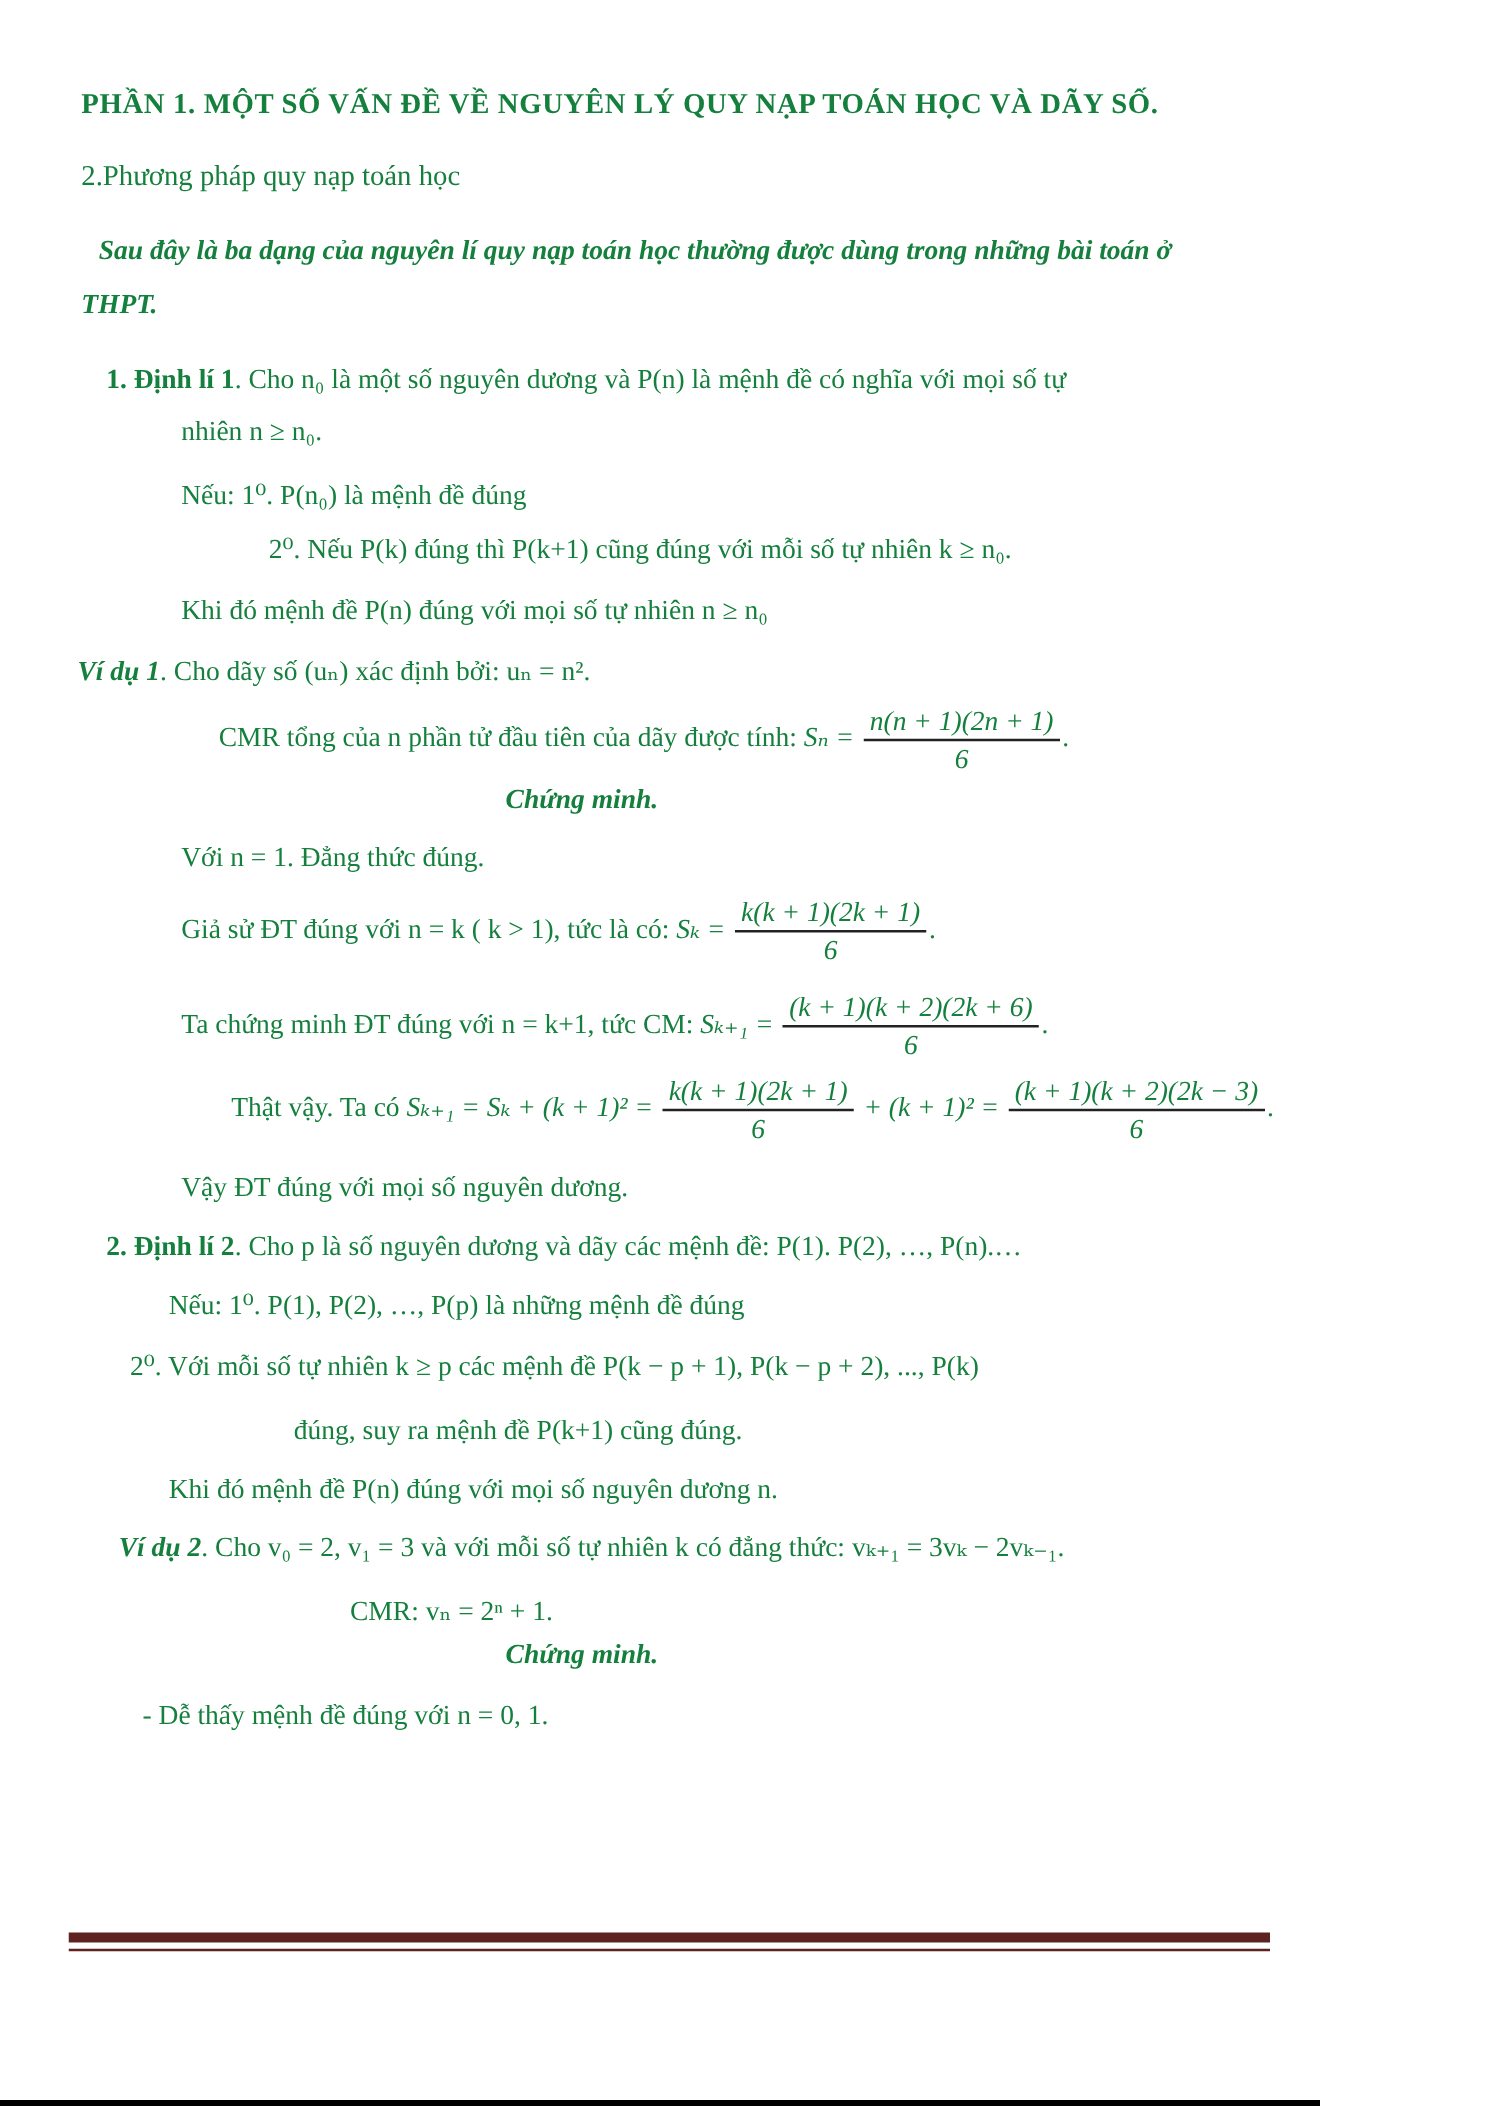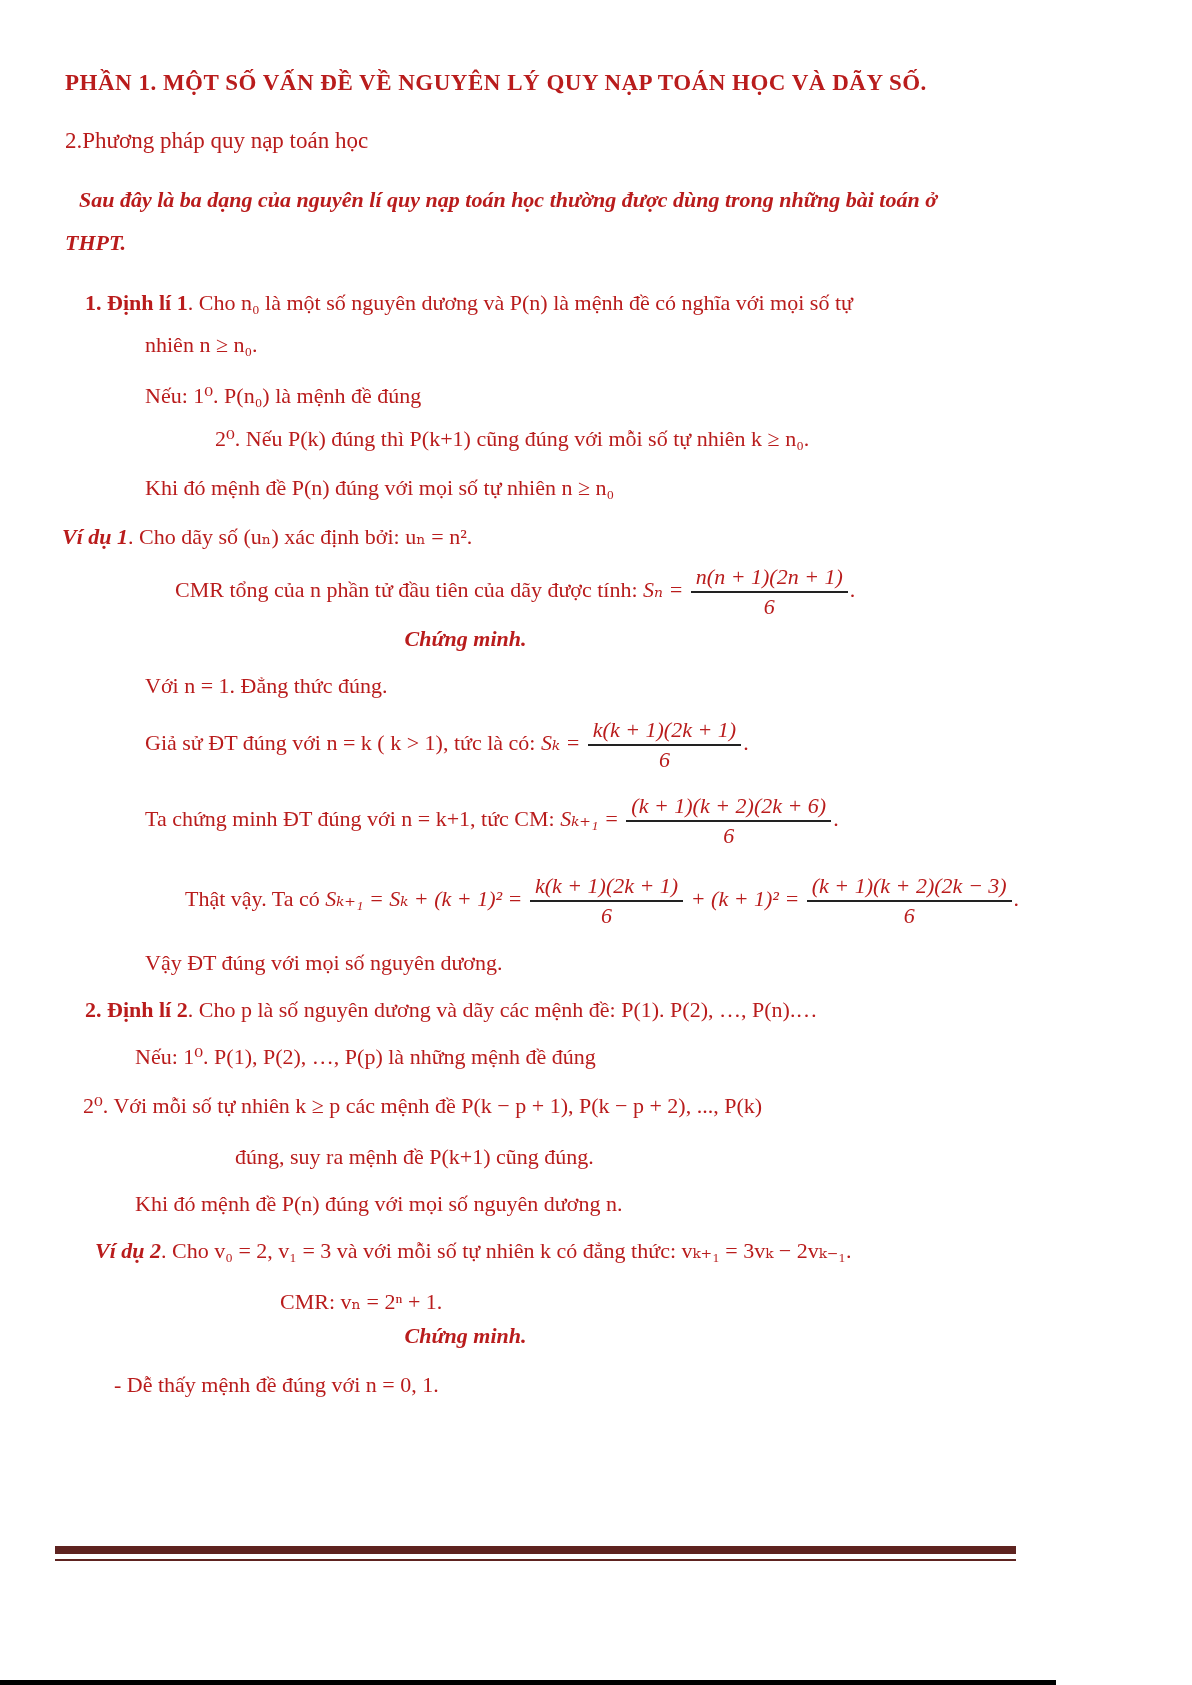--- a/index.html
+++ b/index.html
@@ -3,21 +3,21 @@
 <meta charset="utf-8">
 <style>
   html,body{margin:0;padding:0;background:#ffffff;}
   .page{
     position:relative;
     width:1056px;
     height:1685px;
     background:#ffffff;
     font-family:"Liberation Serif","DejaVu Serif","DejaVu Sans",serif;
     font-size:22px;
-    color:#b91c1c;
+    color:#15803d;
     overflow:hidden;
   }
   p{margin:0;padding:0;line-height:34px;}
   .title{
     margin:68px 60px 0 65px;
     font-size:23px;
     font-weight:bold;
     letter-spacing:0.5px;
     line-height:30px;
   }
@@ -32,25 +32,25 @@
   .thm1{margin:18px 165px 0 145px;text-indent:-60px;line-height:42px;}
   .neu1{margin:13px 0 0 145px;}
   .c2{margin:9px 0 0 215px;}
   .concl1{margin:15px 0 0 145px;}
   .vd1{margin:15px 0 0 62px;}
   .cmr1{margin:8px 0 0 175px;}
   .cm{margin:0 190px 0 65px;text-align:center;}
   .p1{margin:13px 0 0 145px;}
   .p2{margin:12px 0 0 145px;}
   .p3{margin:16px 0 0 145px;}
-  .p4{margin:20px 0 0 185px;}
+  .p4{margin:7px 0 0 185px;}
   .p5{margin:15px 0 0 145px;}
   .thm2{margin:13px 0 0 85px;}
   .neu2{margin:13px 0 0 135px;}
-  .c2b{margin:15px 0 0 83px;}
+  .c2b{margin:15px 0 0 104px;}
   .c2c{margin:17px 0 0 235px;}
   .concl2{margin:13px 0 0 135px;}
   .vd2{margin:13px 0 0 95px;}
   .cmr2{margin:17px 0 0 280px;}
   .last{margin:15px 0 0 114px;}
 
   .b{font-weight:bold;}
   .i{font-style:italic;}
   .ul{}
   .m{font-style:italic;}

